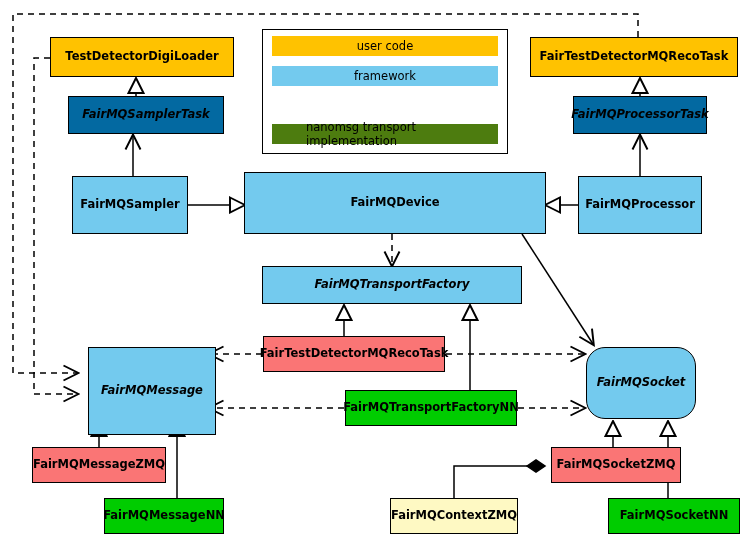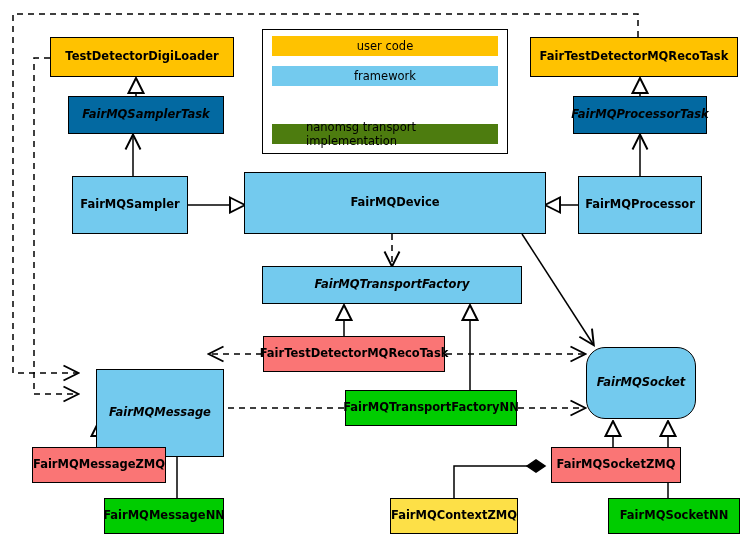--- a/index.html
+++ b/index.html
@@ -116,35 +116,35 @@
     </div>
   <div class="node abstract" style="left: 262px; top: 266px; width: 260px; height: 38px; background: rgb(115, 202, 238);">
       <span>FairMQTransportFactory</span>
     </div>
   <div class="node" style="left: 263px; top: 336px; width: 182px; height: 36px; background: rgb(250, 117, 117);">
       <span>FairTestDetectorMQRecoTask</span>
     </div>
   <div class="node" style="left: 345px; top: 390px; width: 172px; height: 36px; background: rgb(0, 204, 0);">
       <span>FairMQTransportFactoryNN</span>
     </div>
-  <div class="node abstract" style="left: 96px; top: 347px; width: 128px; height: 88px; background: rgb(115, 202, 238); margin-top: 22px;">
+  <div class="node abstract" style="left: 88px; top: 347px; width: 128px; height: 88px; background: rgb(115, 202, 238);">
       <span>FairMQMessage</span>
     </div>
   <div class="node abstract" style="left: 586px; top: 347px; width: 110px; height: 72px; background: rgb(115, 202, 238); border-radius: 19px;">
       <span>FairMQSocket</span>
     </div>
   <div class="node" style="left: 32px; top: 447px; width: 134px; height: 36px; background: rgb(250, 117, 117);">
       <span>FairMQMessageZMQ</span>
     </div>
   <div class="node" style="left: 104px; top: 498px; width: 120px; height: 36px; background: rgb(0, 204, 0);">
       <span>FairMQMessageNN</span>
     </div>
   <div class="node" style="left: 551px; top: 447px; width: 130px; height: 36px; background: rgb(250, 117, 117);">
       <span>FairMQSocketZMQ</span>
     </div>
-  <div class="node" style="left: 390px; top: 498px; width: 128px; height: 36px; background: #fde047;">
+  <div class="node" style="left: 390px; top: 498px; width: 128px; height: 36px; background: #fef9c3;">
       <span>FairMQContextZMQ</span>
     </div>
   <div class="node" style="left: 608px; top: 498px; width: 132px; height: 36px; background: rgb(0, 204, 0);">
       <span>FairMQSocketNN</span>
     </div>
 
 </div>
 
 </body></html>

